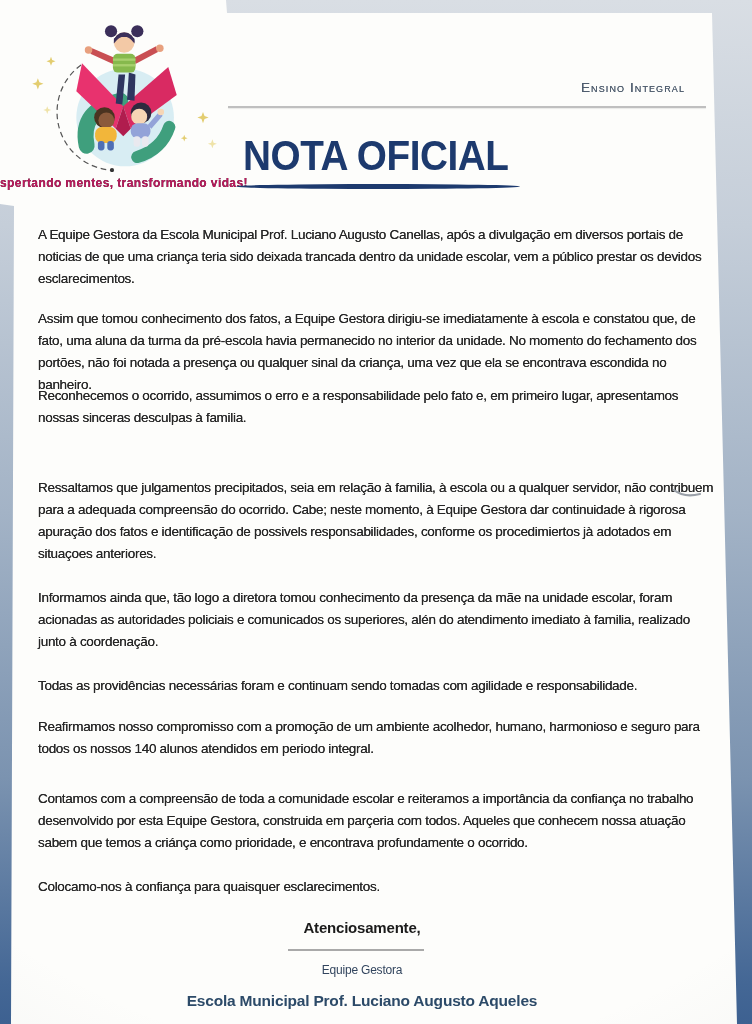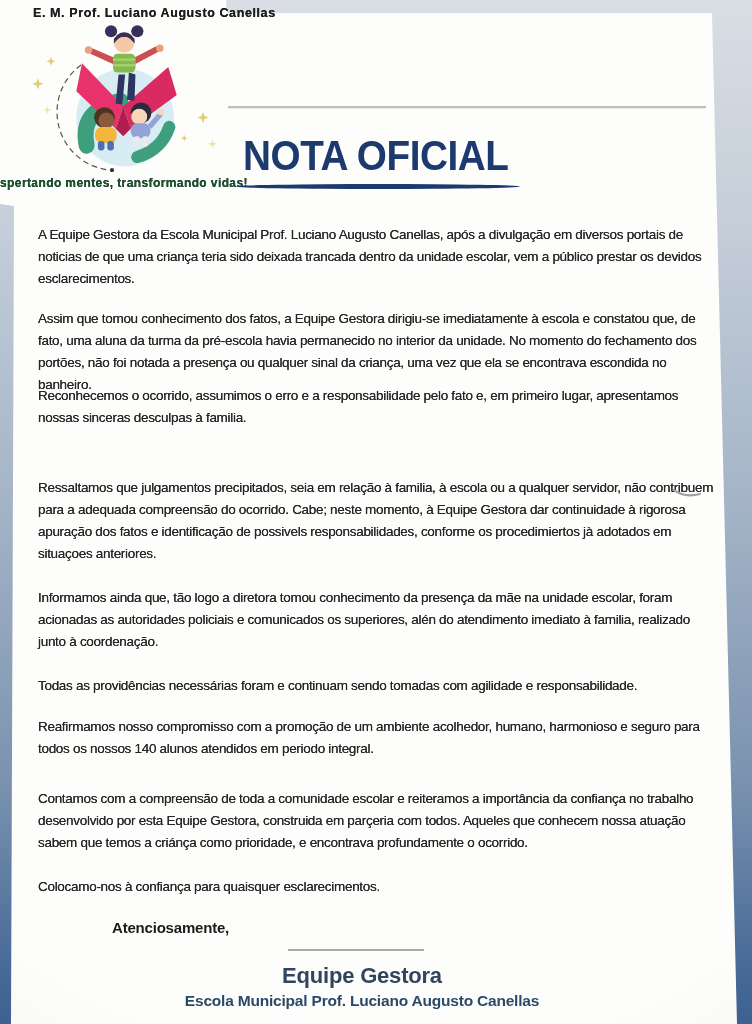--- a/index.html
+++ b/index.html
@@ -21,21 +21,21 @@
     background:radial-gradient(120% 90% at 50% 40%, rgba(0,0,0,0) 70%, rgba(120,130,140,0.10) 100%);
     clip-path:polygon(0px 0px,226px 0px,227px 13px,712px 13px,737px 1024px,11px 1024px,14px 206px,0px 204px);
   }
   .school-header{
     position:absolute;left:33px;top:6px;
     font-size:12.5px;font-weight:bold;letter-spacing:.6px;color:#1d1d1d;
     text-shadow:0 0 .4px #1d1d1d;
   }
   .tagline{
     position:absolute;left:0px;top:176px;
-    font-size:12px;font-weight:bold;letter-spacing:.4px;color:#14532d;
+    font-size:12px;font-weight:bold;letter-spacing:.4px;color:#be185d;
     text-shadow:0 0 .4px #1c1c1c;
   }
   .program{
     position:absolute;left:430px;top:80px;width:255px;text-align:right;
     font-size:13.5px;letter-spacing:1.1px;color:#4f5d6e;
     font-variant:small-caps;text-shadow:0 0 .4px #4f5d6e;
   }
   .header-rule{
     position:absolute;left:228px;top:106px;width:478px;height:2px;
     background:#bfbfbf;box-shadow:0 1px 1px rgba(0,0,0,.08);
@@ -50,29 +50,29 @@
     background:#1d3a6e;border-radius:50%;
   }
   .body-copy p{
     position:absolute;left:38px;width:676px;margin:0;
     font-size:13.5px;line-height:22px;letter-spacing:-0.3px;color:#262626;
     text-shadow:0 0 .5px #3a3a3a;
   }
   .p0{top:224px}.p1{top:308px}.p2{top:385px}.p3{top:477px}.p4{top:587px}
   .p5{top:675px}.p6{top:716px}.p7{top:788px}.p8{top:876px}
   .salutation{
-    position:absolute;left:112px;top:919px;width:500px;
+    position:absolute;left:112px;top:919px;width:500px;text-align:center;
     font-size:15px;font-weight:bold;color:#1b1b1b;letter-spacing:-0.2px;
   }
   .sig-rule{
     position:absolute;left:288px;top:949px;width:136px;height:1.5px;background:#a9a9a9;
   }
   .sig-name{
     position:absolute;left:112px;top:963px;width:500px;text-align:center;
-    font-size:22px;font-weight:bold;color:#32455e;letter-spacing:-0.2px;
+    font-size:12px;font-weight:normal;color:#32455e;letter-spacing:-0.2px;
   }
   .sig-org{
     position:absolute;left:112px;top:992px;width:500px;text-align:center;
     font-size:15.5px;font-weight:bold;color:#2c4a68;letter-spacing:-0.2px;
   }
   .logo{position:absolute;left:28px;top:20px;width:198px;height:152px;}
   .stray-mark{position:absolute;left:672px;top:486px;}
 </style>
 </head>
 <body>
@@ -138,22 +138,22 @@
       <circle cx="120" cy="99" r="11" fill="#2d2a3e"></circle>
       <circle cx="118" cy="103" r="8.5" fill="#f6d6b5"></circle>
       <rect x="109" y="110" width="21" height="16" rx="7" fill="#93a3d8"></rect>
       <polygon points="127,112 139,98 143,102 131,116" fill="#93a3d8"></polygon>
       <circle cx="141" cy="98" r="3.5" fill="#f6d6b5"></circle>
       <rect x="112" y="124" width="7" height="11" rx="3" fill="#e9e9ef"></rect>
       <rect x="121" y="124" width="7" height="11" rx="3" fill="#e9e9ef"></rect>
     </g>
   </svg>
 
-  <div class="school-header">E. M. Prof. Luciano Augusto Canellas</div>
   <div class="tagline">spertando mentes, transformando vidas!</div>
+  <div class="program">Ensino Integral</div>
   <div class="header-rule"></div>
 
   <div class="doc-title">NOTA OFICIAL</div>
   <div class="title-underline"></div>
 
   <div class="body-copy">
     <p class="p0">A Equipe Gestora da Escola Municipal Prof. Luciano Augusto Canellas, após a divulgação em diversos portais de noticias de que uma criança teria sido deixada trancada dentro da unidade escolar, vem a público prestar os devidos esclarecimentos.</p>
     <p class="p1">Assim que tomou conhecimento dos fatos, a Equipe Gestora dirigiu-se imediatamente à escola e constatou que, de fato, uma aluna da turma da pré-escola havia permanecido no interior da unidade. No momento do fechamento dos portões, não foi notada a presença ou qualquer sinal da criança, uma vez que ela se encontrava escondida no banheiro.</p>
     <p class="p2">Reconhecemos o ocorrido, assumimos o erro e a responsabilidade pelo fato e, em primeiro lugar, apresentamos nossas sinceras desculpas à familia.</p>
     <p class="p3">Ressaltamos que julgamentos precipitados, seia em relação à familia, à escola ou a qualquer servidor, não contribuem para a adequada compreensão do ocorrido. Cabe; neste momento, à Equipe Gestora dar continuidade à rigorosa apuração dos fatos e identificação de possivels responsabilidades, conforme os procedimiertos jà adotados em situaçoes anteriores.</p>
@@ -164,15 +164,15 @@
     <p class="p8">Colocamo-nos à confiança para quaisquer esclarecimentos.</p>
   </div>
 
   <svg class="stray-mark" width="36" height="16" viewBox="0 0 36 16">
     <path d="M2,4 q10,8 26,4" fill="none" stroke="#9aa0a8" stroke-width="2.2" stroke-linecap="round"></path>
   </svg>
 
   <div class="salutation">Atenciosamente,</div>
   <div class="sig-rule"></div>
   <div class="sig-name">Equipe Gestora</div>
-  <div class="sig-org">Escola Municipal Prof. Luciano Augusto Canellas</div>
+  <div class="sig-org">Escola Municipal Prof. Luciano Augusto Aqueles</div>
 
 </div>
 
 </body></html>

